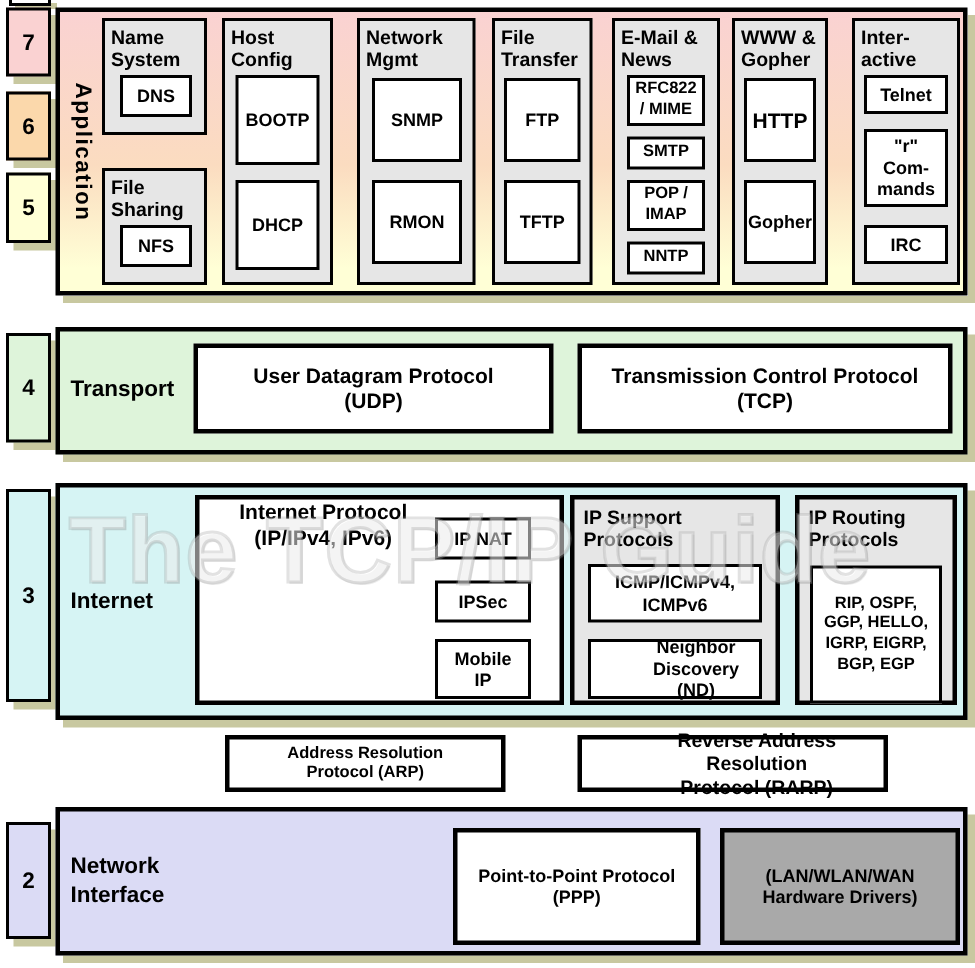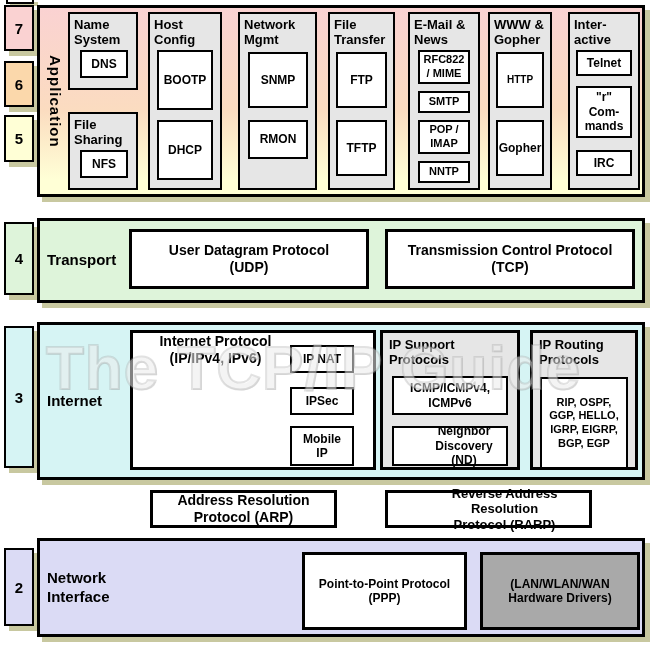--- a/index.html
+++ b/index.html
@@ -116,21 +116,21 @@
           <span class="t">DHCP</span>
         </div>
     </div>
 
     <div class="col" style="left:198px; top:4px; width:79px; height:178px;">
       <div class="col-title t">Network
 Mgmt</div>
       <div class="box" style="left:8px; top:38px; width:60px; height:56px;">
           <span class="t">SNMP</span>
         </div>
-      <div class="box" style="left:8px; top:106px; width:60px; height:39px;">
+      <div class="box" style="left:8px; top:106px; width:60px; height:56px;">
           <span class="t">RMON</span>
         </div>
     </div>
 
     <div class="col" style="left:288px; top:4px; width:67px; height:178px;">
       <div class="col-title t">File
 Transfer</div>
       <div class="box" style="left:6px; top:38px; width:51px; height:56px;">
           <span class="t">FTP</span>
         </div>
@@ -155,21 +155,21 @@
         </div>
       <div class="box small" style="left:8px; top:147px; width:52px; height:22px;">
           <span class="t">NNTP</span>
         </div>
     </div>
 
     <div class="col" style="left:448px; top:4px; width:64px; height:178px;">
       <div class="col-title t">WWW &amp;
 Gopher</div>
       <div class="box" style="left:6px; top:38px; width:48px; height:56px;">
-          <span class="t" style="font-size:10px;">HTTP</span>
+          <span class="t" style="font-size:14px;">HTTP</span>
         </div>
       <div class="box" style="left:6px; top:106px; width:48px; height:56px;">
           <span class="t">Gopher</span>
         </div>
     </div>
 
     <div class="col" style="left:528px; top:4px; width:72px; height:178px;">
       <div class="col-title t">Inter-
 active</div>
       <div class="box" style="left:6px; top:36px;  width:56px; height:26px;">
@@ -236,21 +236,21 @@
 Protocols</div>
       <div class="box small" style="left:7px; top:44px; width:88px; height:92px;">
           <span class="t">RIP, OSPF,
 GGP, HELLO,
 IGRP, EIGRP,
 BGP, EGP</span>
         </div>
     </div>
   </div>
 
-  <div class="box b3" style="left:150px; top:490px; width:187px; height:38px; font-size:14px;">
+  <div class="box b3" style="left:150px; top:490px; width:187px; height:38px; font-size:11px;">
       <span class="t">Address Resolution
 Protocol (ARP)</span>
     </div>
   <div class="box b3" style="left:385px; top:490px; width:207px; height:38px; font-size:13px;padding-left:32px;">
       <span class="t">Reverse Address Resolution
 Protocol (RARP)</span>
     </div>
 
   <div class="layer" style="top:538px; height:99px; background:var(--lavender);">
     <div class="hlabel t">Network

